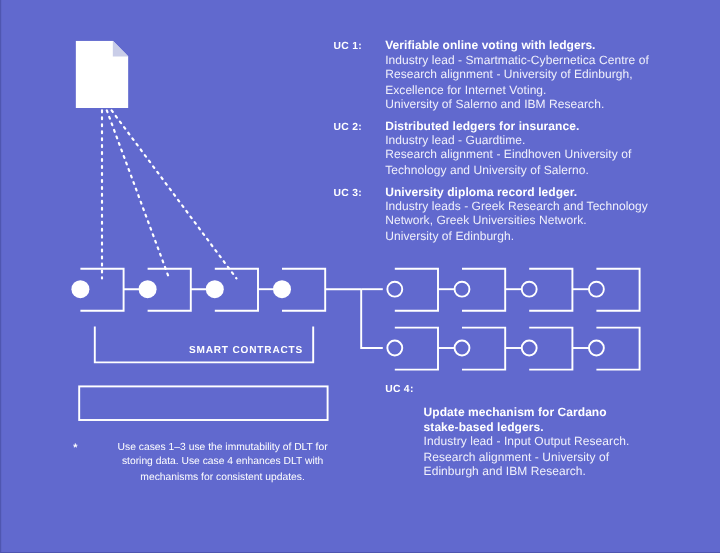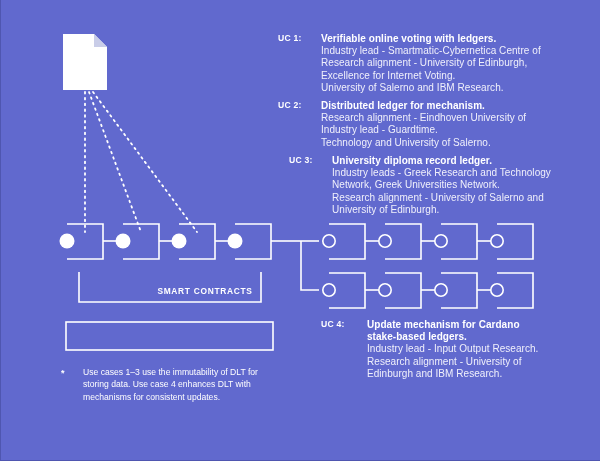--- a/index.html
+++ b/index.html
@@ -95,20 +95,21 @@
     font-size: 9px;
     font-weight: bold;
   }
   #footnote .fn-body {
     position: absolute;
     left: 22px;
     top: 0;
     width: 205px;
     font-size: 8.6px;
     line-height: 12.4px;
+    text-align: center;
   }
 </style>
 </head>
 <body>
 
 <div id="canvas">
 
   <svg id="doc-icon" viewBox="0 0 44 56" xmlns="http://www.w3.org/2000/svg">
     <path d="M0 0 H31 L44 13 V56 H0 Z" fill="#ffffff"></path>
     <path d="M31 0 L44 13 H31 Z" fill="#c9cde8"></path>
@@ -202,41 +203,40 @@
       <span class="uc-line">Industry lead - Smartmatic-Cybernetica Centre of</span>
       <span class="uc-line">Research alignment -  University of Edinburgh,</span>
       <span class="uc-line">Excellence for Internet Voting.</span>
       <span class="uc-line">University of Salerno and IBM Research.</span>
     </div>
   </div>
 
   <div class="uc-entry" style="left:277px; top:100px; width:280px; height:52px;">
     <span class="uc-tag">UC 2:</span>
     <div class="uc-body" style="left:43px; width:235px;">
-      <span class="uc-title">Distributed ledger for mechanism.</span>
+      <span class="uc-title">Distributed ledgers for insurance.</span>
+      <span class="uc-line">Industry lead - Guardtime.</span>
       <span class="uc-line">Research alignment - Eindhoven University of</span>
-      <span class="uc-line">Industry lead - Guardtime.</span>
       <span class="uc-line">Technology and University of Salerno.</span>
     </div>
   </div>
 
-  <div class="uc-entry" style="left:288px; top:155px; width:280px; height:64px;">
+  <div class="uc-entry" style="left:277px; top:155px; width:280px; height:64px;">
     <span class="uc-tag">UC 3:</span>
     <div class="uc-body" style="left:43px; width:235px;">
       <span class="uc-title">University diploma record ledger.</span>
       <span class="uc-line">Industry leads - Greek Research and Technology</span>
       <span class="uc-line">Network, Greek Universities Network.</span>
-      <span class="uc-line">Research alignment - University of Salerno and</span>
       <span class="uc-line">University of Edinburgh.</span>
     </div>
   </div>
 
   <div class="uc-entry" style="left:320px; top:319px; width:250px; height:64px;">
     <span class="uc-tag">UC 4:</span>
-    <div class="uc-body" style="left:46px; width:200px;">
+    <div class="uc-body" style="left:32px; width:200px;margin-top:20px;">
       <span class="uc-title">Update mechanism for Cardano</span>
       <span class="uc-title">stake-based ledgers.</span>
       <span class="uc-line">Industry lead - Input Output Research.</span>
       <span class="uc-line">Research alignment - University of</span>
       <span class="uc-line">Edinburgh and IBM Research.</span>
     </div>
   </div>
 
   <div id="footnote">
     <span class="ast">*</span>

